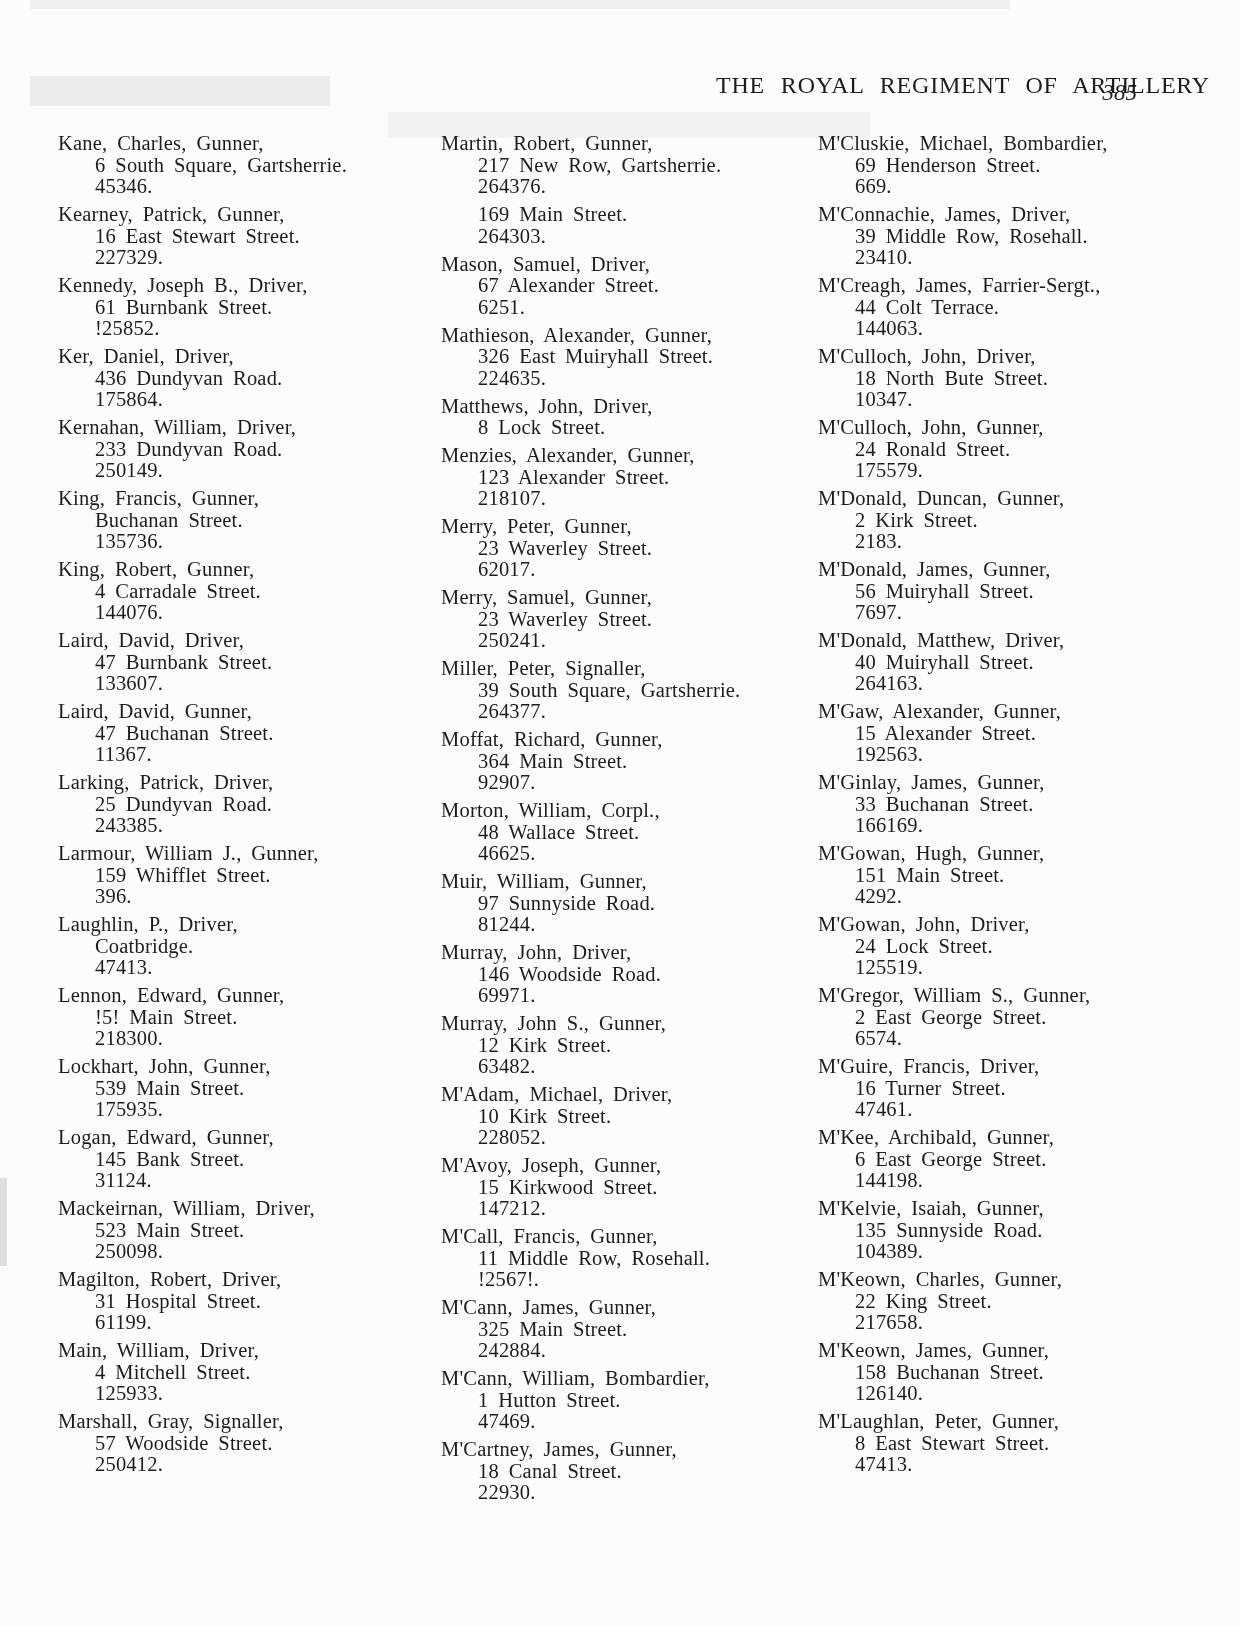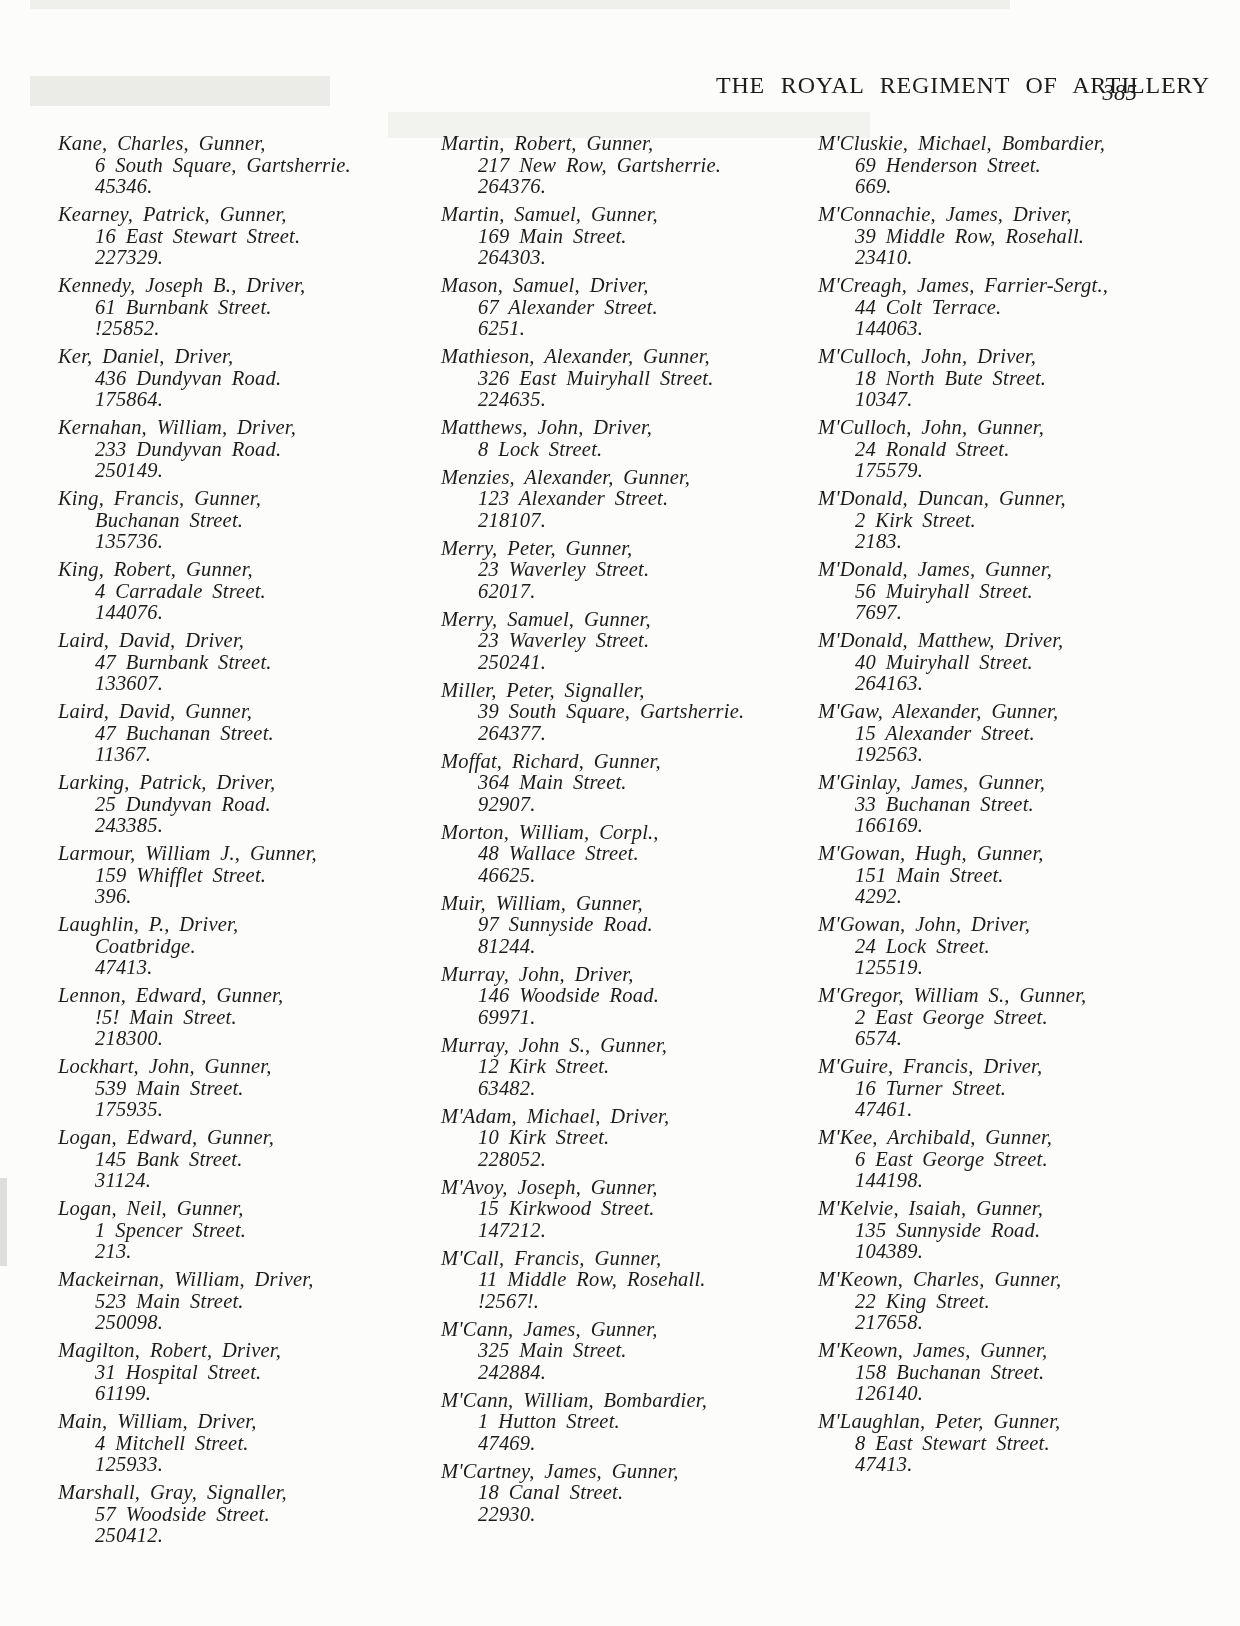--- a/index.html
+++ b/index.html
@@ -39,21 +39,21 @@
     font-size: 23px;
     font-style: italic;
   }
 
   .columns {
     position: absolute;
     top: 133px;
     left: 58px;
     display: flex;
   }
-  .col { flex: 0 0 auto; font-style: italic; }
+  .col { flex: 0 0 auto; }
   .col:nth-child(1) { width: 383px; }
   .col:nth-child(2) { width: 377px; }
   .col:nth-child(3) { width: 372px; }
 
   .entry {
     font-size: 20.5px;
     line-height: 21.5px;
     margin-bottom: 6.5px;
     word-spacing: 0.22em;
     letter-spacing: 0.2px;
@@ -159,25 +159,20 @@
     <div class="indent">539 Main Street.</div>
     <div class="indent">175935.</div>
   </div>
 
   <div class="entry">
     <div>Logan, Edward, Gunner,</div>
     <div class="indent">145 Bank Street.</div>
     <div class="indent">31124.</div>
   </div>
 
-  <div class="entry">
-    <div>Logan, Neil, Gunner,</div>
-    <div class="indent">1 Spencer Street.</div>
-    <div class="indent">213.</div>
-  </div>
 
   <div class="entry">
     <div>Mackeirnan, William, Driver,</div>
     <div class="indent">523 Main Street.</div>
     <div class="indent">250098.</div>
   </div>
 
   <div class="entry">
     <div>Magilton, Robert, Driver,</div>
     <div class="indent">31 Hospital Street.</div>
@@ -197,21 +192,20 @@
   </div>
 </section>
     <section class="col">
   <div class="entry">
     <div>Martin, Robert, Gunner,</div>
     <div class="indent">217 New Row, Gartsherrie.</div>
     <div class="indent">264376.</div>
   </div>
 
   <div class="entry">
-    <div>Martin, Samuel, Gunner,</div>
     <div class="indent">169 Main Street.</div>
     <div class="indent">264303.</div>
   </div>
 
   <div class="entry">
     <div>Mason, Samuel, Driver,</div>
     <div class="indent">67 Alexander Street.</div>
     <div class="indent">6251.</div>
   </div>
 

